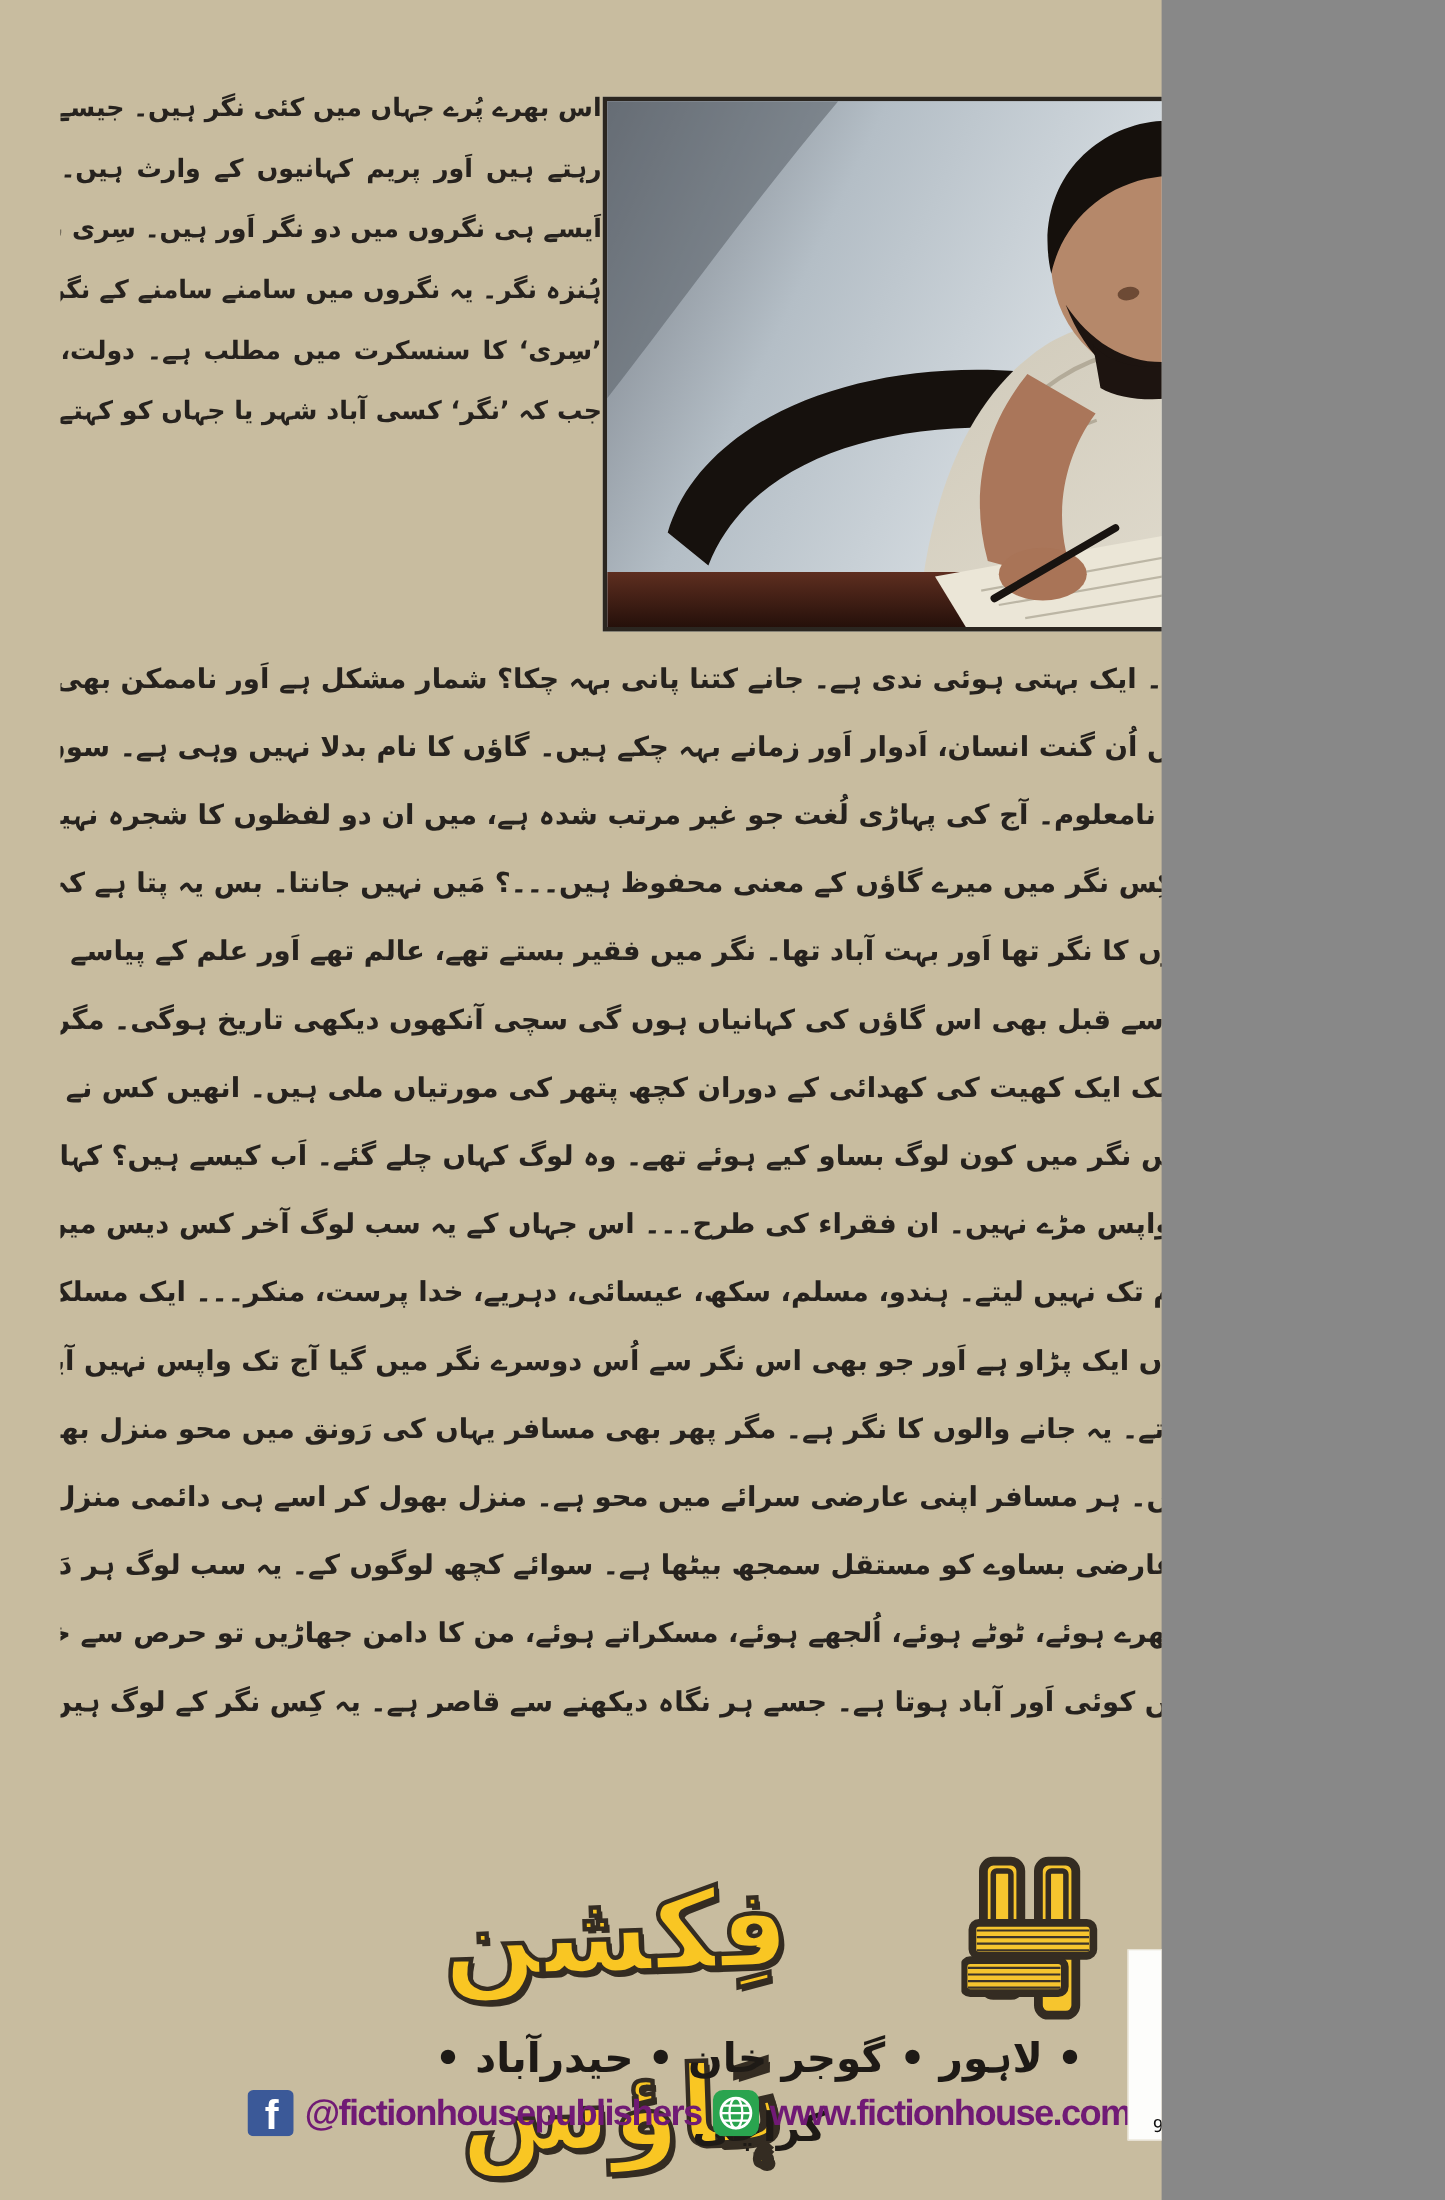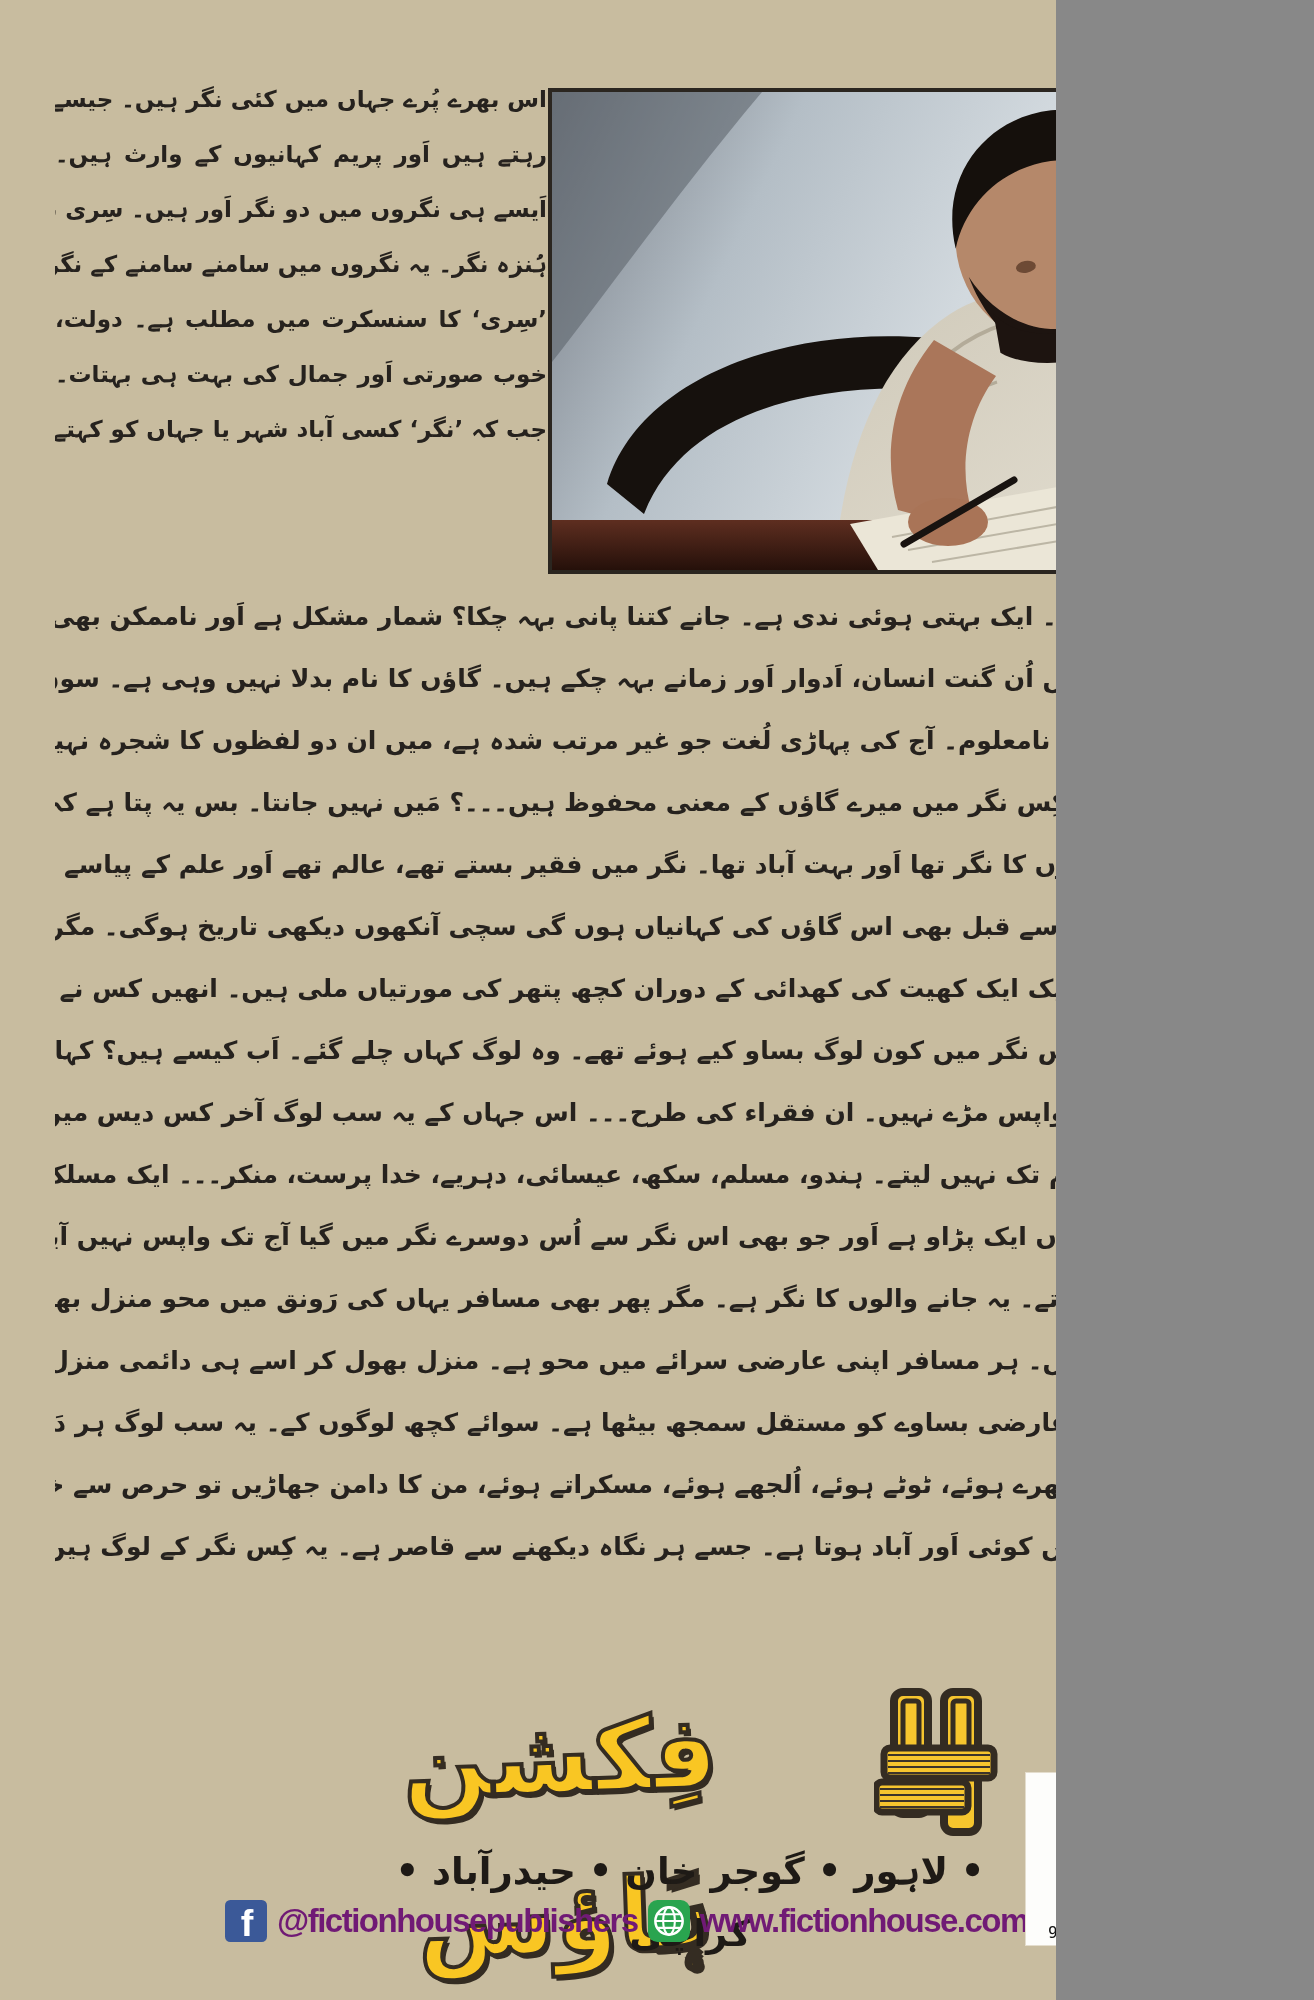--- a/index.html
+++ b/index.html
@@ -68,21 +68,20 @@
 <body>
 
 <div class="cover">
 
   <div class="blurb">
     <div class="blurb-line" dir="rtl">اس بھرے پُرے جہاں میں کئی نگر ہیں۔ جیسے</div>
     <div class="blurb-line" dir="rtl">رہتے ہیں اَور پریم کہانیوں کے وارث ہیں۔</div>
     <div class="blurb-line" dir="rtl">اَیسے ہی نگروں میں دو نگر اَور ہیں۔ سِری نگر اَور</div>
     <div class="blurb-line" dir="rtl">ہُنزہ نگر۔ یہ نگروں میں سامنے سامنے کے نگر ہیں۔</div>
     <div class="blurb-line" dir="rtl">’سِری‘ کا سنسکرت میں مطلب ہے۔ دولت،</div>
-    <div class="blurb-line" dir="rtl">خوب صورتی اَور جمال کی بہت ہی بہتات۔</div>
     <div class="blurb-line" dir="rtl">جب کہ ’نگر‘ کسی آباد شہر یا جہاں کو کہتے ہیں۔</div>
   </div>
 
   <div class="photo">
     <svg width="650" height="478" viewBox="0 0 650 478">
       <defs>
         <linearGradient id="bgG" x1="0" y1="0" x2="1" y2="0.35">
           <stop offset="0" stop-color="#767c85"></stop>
           <stop offset="0.35" stop-color="#b4bec6"></stop>
           <stop offset="0.7" stop-color="#d2d9de"></stop>

